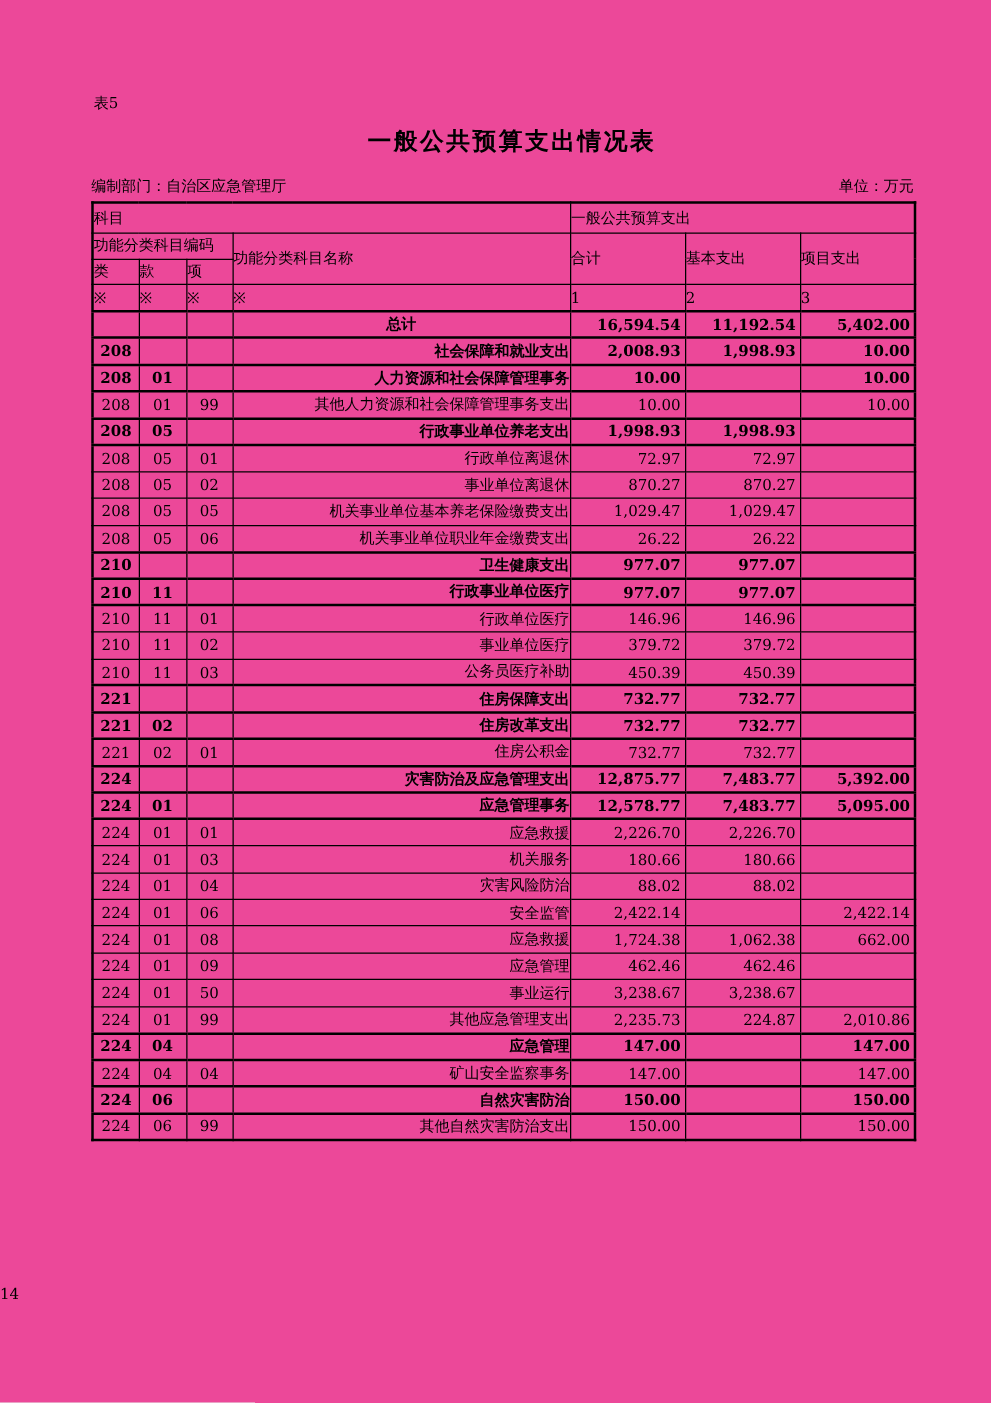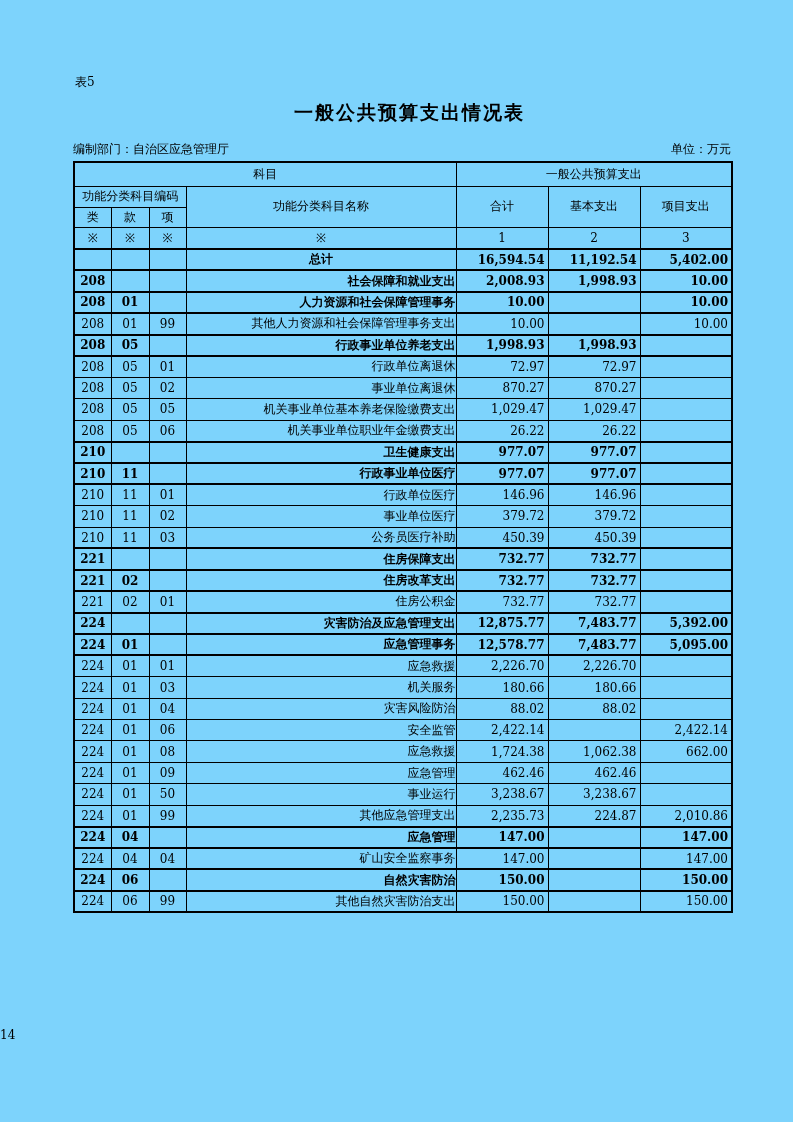--- a/index.html
+++ b/index.html
@@ -4,21 +4,21 @@
 <style>
   * { margin:0; padding:0; box-sizing:border-box; }
   html, body { background:#e8e8e8; }
   body {
     width:793px; height:1122px;
     font-family:"DejaVu Serif","Liberation Serif",serif;
     color:#000;
   }
   .page {
     position:relative; width:793px; height:1122px;
-    background:#7dd3fc; overflow:hidden;
+    background:#ec4899; overflow:hidden;
   }
   .table-label {
     position:absolute; left:75px; top:74px;
     font-size:12px;
   }
   .doc-title {
     position:absolute; left:0; top:100px; width:100%;
     text-align:center; font-size:19px; font-weight:bold;
     letter-spacing:2px;
     margin-left:13px;
@@ -31,21 +31,21 @@
   table.budget {
     position:absolute; left:73px; top:161px; width:658px;
     border-collapse:collapse; table-layout:fixed;
     font-size:12px; border:2px solid #000;
   }
   table.budget th, table.budget td {
     border:1px solid #000;
     overflow:hidden; white-space:nowrap;
     font-weight:normal;
   }
-  thead th { text-align:center; }
+  thead th { text-align:left; }
   tr.h1 { height:24px; }
   tr.h2 { height:21px; }
   tr.h3 { height:20px; }
   tr.h4 { height:22px; }
   tbody tr { height:21.4px; }
   td.code { text-align:center; }
   td.num  { text-align:right; padding-right:3px; }
   td.name { text-align:right; }
   td.name.lvl0 { text-align:center; }
   td.name.lvl1 { padding-left:3px; }

